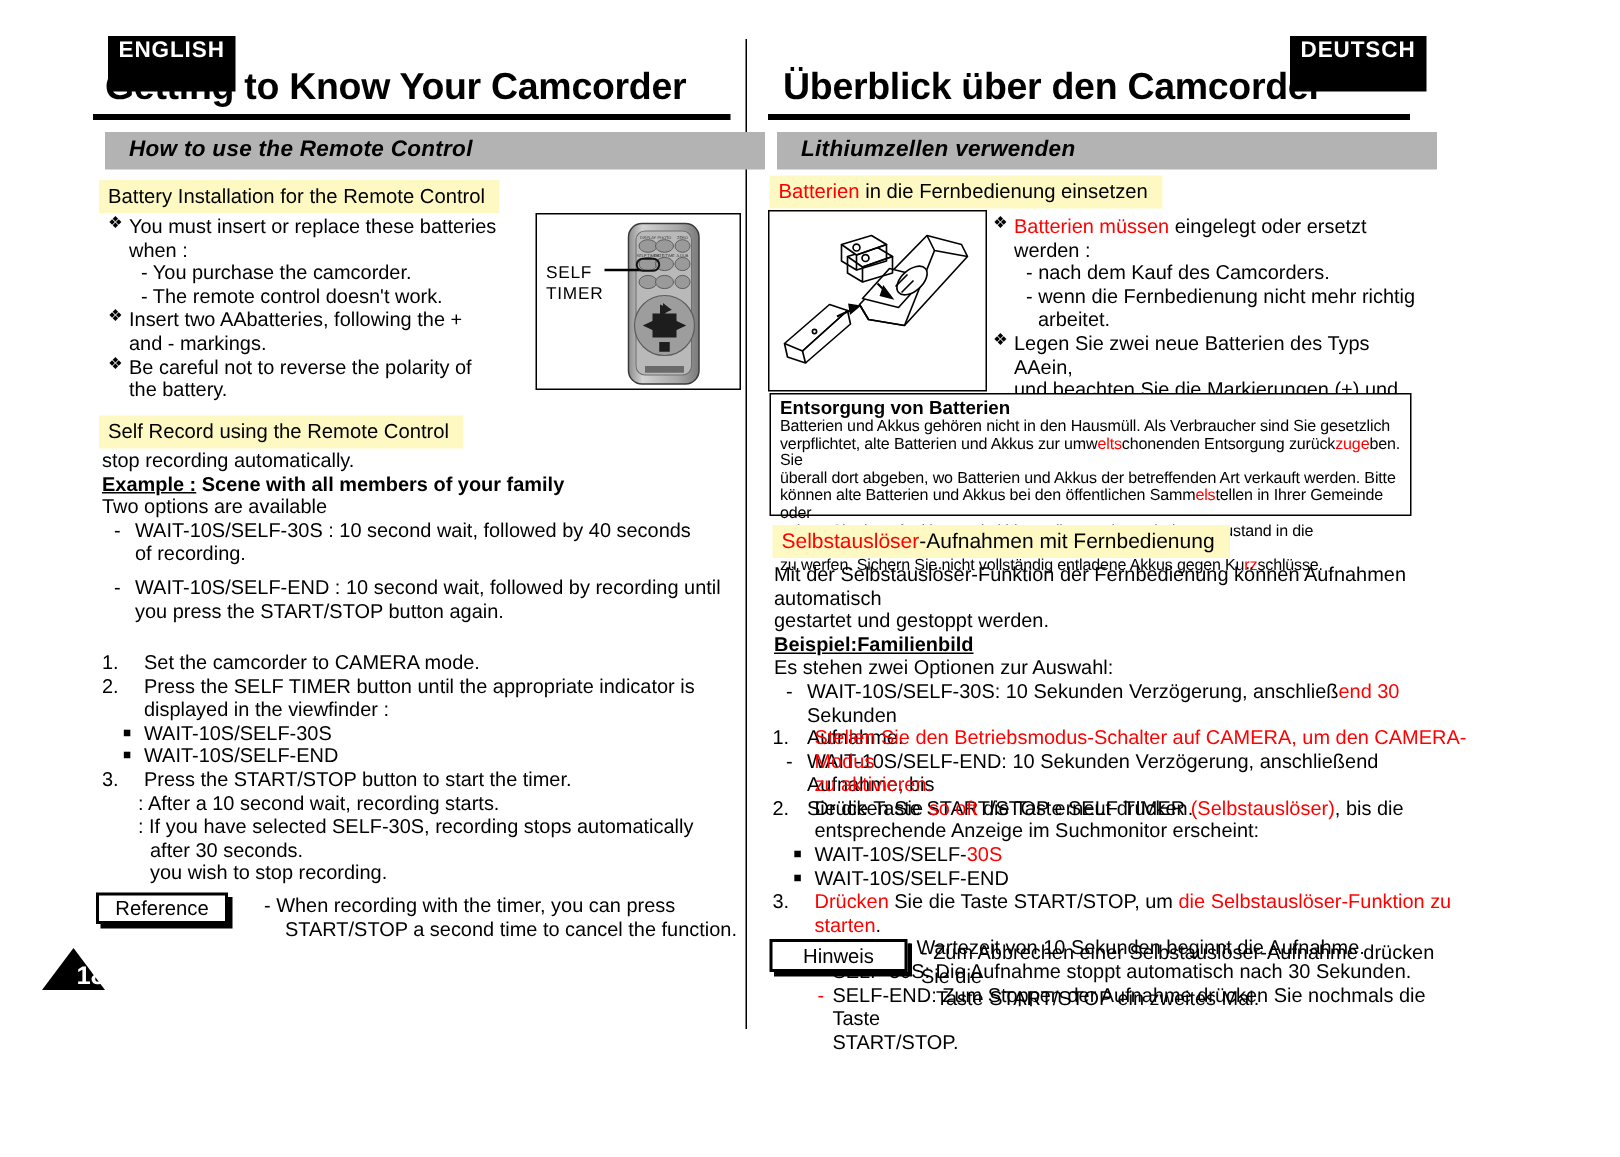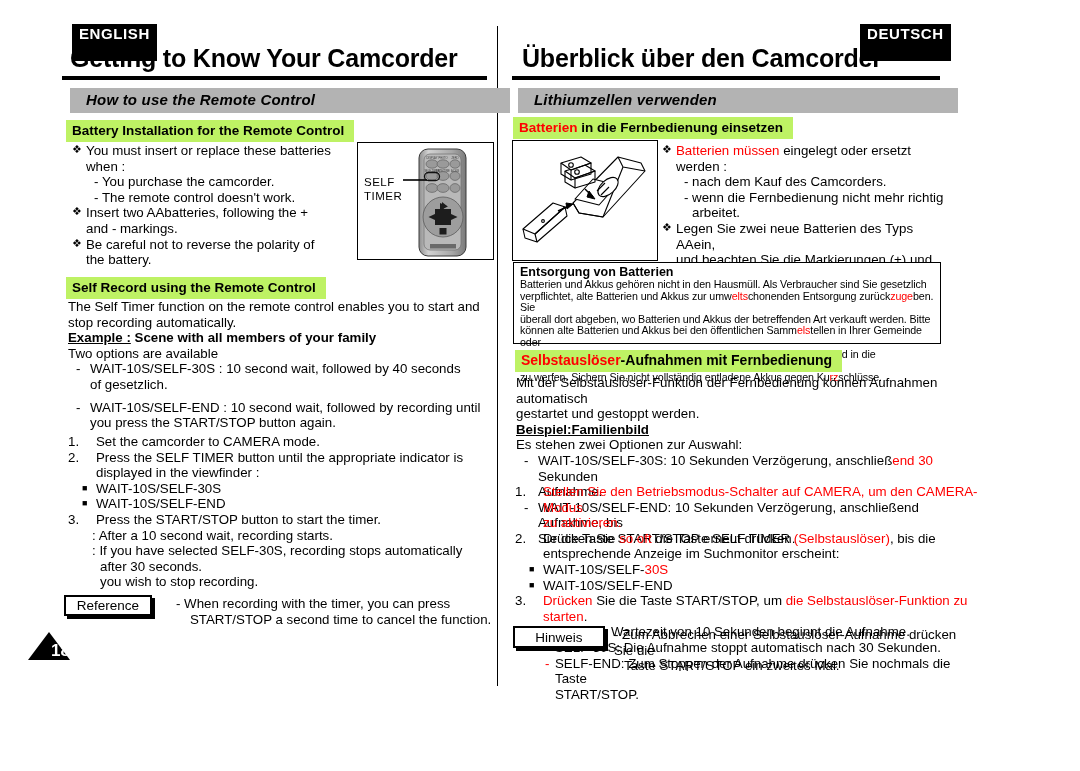--- a/index.html
+++ b/index.html
@@ -53,22 +53,22 @@
     padding:3px 0 4px 16px;
     height:18px;line-height:18px;
     letter-spacing:.2px;
   }
   #secbar-en{left:70px;top:88px;width:424px;}
   #secbar-de{left:518px;top:88px;width:424px;}
 
   
   .sub-head{
     position:absolute;
-    background:#bef264;
-    font-weight:bold;font-size:13.5px;
+    background:#fef9c3;
+    font-weight:normal;font-size:13.5px;
     padding:3px 10px 4px 6px;
     height:15px;line-height:15px;
     white-space:nowrap;
   }
   #subhead-en{left:66px;top:120px;}
   #subhead-de{left:513px;top:117px;}
   .red{color:#ff0000;}
 
   
   .txt{position:absolute;font-size:13.3px;line-height:15.6px;}
@@ -210,26 +210,25 @@
     </svg>
     <div class="remote-label" style="left:6px;top:32px;">
       <div>SELF</div>
       <div>TIMER</div>
     </div>
   </div>
 
   <div class="sub-head" id="subhead-en2" style="left:66px;top:277px;">Self Record using the Remote Control</div>
 
   <div class="txt" style="left:68px;top:299px;width:420px;">
-    <div>The Self Timer function on the remote control enables you to start and</div>
     <div>stop recording automatically.</div>
     <div><span class="b u">Example :</span> <span class="b">Scene with all members of your family</span></div>
     <div>Two options are available</div>
     <div class="dash-row"><span class="n">-</span><span>WAIT-10S/SELF-30S : 10 second wait, followed by 40 seconds</span></div>
-    <div style="padding-left:22px;"><span>of gesetzlich.</span></div>
+    <div style="padding-left:22px;"><span>of recording.</span></div>
     <div class="dash-row" style="margin-top:7px;"><span class="n">-</span><span>WAIT-10S/SELF-END : 10 second wait, followed by recording until</span></div>
     <div style="padding-left:22px;"><span>you press the START/STOP button again.</span></div>
   </div>
 
   <div class="txt" style="left:66px;top:434px;width:425px;">
     <div class="num-row"><span class="n">1.</span><span>Set the camcorder to CAMERA mode.</span></div>
     <div class="num-row"><span class="n">2.</span><span>Press the SELF TIMER button until the appropriate indicator is</span></div>
     <div style="padding-left:30px;"><span>displayed in the viewfinder :</span></div>
     <div class="sq-row"><span class="n">■</span><span>WAIT-10S/SELF-30S</span></div>
     <div class="sq-row"><span class="n">■</span><span>WAIT-10S/SELF-END</span></div>

